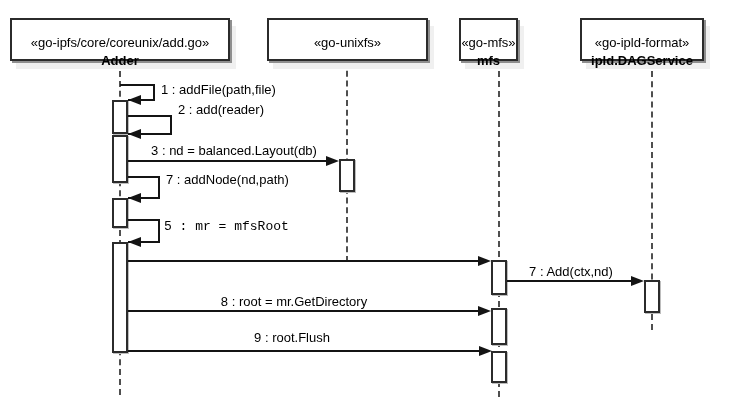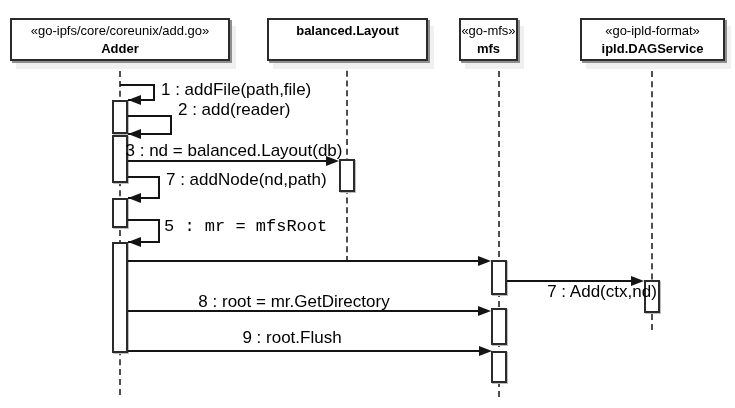--- a/index.html
+++ b/index.html
@@ -4,61 +4,61 @@
 <style>
   html,body{margin:0;padding:0;background:#ffffff;}
   #canvas{
     position:relative;width:735px;height:408px;background:#ffffff;overflow:hidden;
     font-family:"Liberation Sans","DejaVu Sans",sans-serif;color:#000;
   }
   .pbox{
     position:absolute;top:18px;height:43px;box-sizing:border-box;
     background:#fff;border:2px solid #2b2b2b;
     box-shadow:2px 2px 0 #8f8f8f,6px 8px 0 #f0f0f0;
-    text-align:center;font-size:13px;line-height:18px;padding-top:2px;
+    text-align:center;font-size:13px;line-height:18px;padding-top:14px;
     z-index:4;white-space:nowrap;
   }
   .pbox .st{display:block;}
   .pbox .nm{display:block;font-weight:bold;}
   .lifeline{position:absolute;width:0;border-left:2px dashed #4f4f4f;z-index:1;}
   .act{
     position:absolute;width:16px;box-sizing:border-box;background:#fff;
     border:2px solid #2b2b2b;box-shadow:1px 1px 0 #bdbdbd;z-index:2;
   }
   .hline{position:absolute;height:2px;background:#141414;z-index:3;}
   .vline{position:absolute;width:2px;background:#141414;z-index:3;}
   .arrow-r{position:absolute;width:0;height:0;border-top:5px solid transparent;
     border-bottom:5px solid transparent;border-left:13px solid #141414;z-index:3;}
   .arrow-l{position:absolute;width:0;height:0;border-top:5px solid transparent;
     border-bottom:5px solid transparent;border-right:13px solid #141414;z-index:3;}
-  .mlabel{position:absolute;font-size:17px;line-height:15px;white-space:nowrap;z-index:3;}
+  .mlabel{position:absolute;font-size:13px;line-height:15px;white-space:nowrap;z-index:3;}
   .mlabel.center{transform:translateX(-50%);}
 </style>
 </head>
 <body>
 
 <div id="canvas">
 
   <div class="lifeline" style="left:119px;top:61px;height:334px;"></div>
   <div class="lifeline" style="left:346px;top:61px;height:201px;"></div>
   <div class="lifeline" style="left:498px;top:61px;height:336px;"></div>
   <div class="lifeline" style="left:651px;top:61px;height:269px;"></div>
 
   <div class="pbox" style="left:10px;width:220px;">
     <span class="st">«go-ipfs/core/coreunix/add.go»</span>
     <span class="nm">Adder</span>
   </div>
   <div class="pbox" style="left:267px;width:161px;">
-    <span class="nm">balanced.Layout</span>
+    <span class="st">«go-unixfs»</span>
   </div>
   <div class="pbox" style="left:459px;width:59px;">
     <span class="st">«go-mfs»</span>
     <span class="nm">mfs</span>
   </div>
-  <div class="pbox" style="left:580px;width:145px;">
+  <div class="pbox" style="left:580px;width:124px;">
     <span class="st">«go-ipld-format»</span>
     <span class="nm">ipld.DAGService</span>
   </div>
 
   <div class="act" style="left:112px;top:100px;height:34px;"></div>
   <div class="act" style="left:112px;top:135px;height:48px;"></div>
   <div class="act" style="left:112px;top:198px;height:30px;"></div>
   <div class="act" style="left:112px;top:242px;height:111px;"></div>
   <div class="act" style="left:339px;top:159px;height:33px;"></div>
   <div class="act" style="left:491px;top:260px;height:35px;"></div>
@@ -92,21 +92,21 @@
   <div class="vline" style="left:158px;top:219px;height:24px;"></div>
   <div class="hline" style="left:128px;top:241px;width:32px;"></div>
   <div class="arrow-l" style="left:128px;top:237px;"></div>
   <div class="mlabel" style="left:164px;top:219px;font-family:Liberation Mono, monospace;">5 : mr = mfsRoot</div>
 
   <div class="hline" style="left:128px;top:260px;width:350px;"></div>
   <div class="arrow-r" style="left:478px;top:256px;"></div>
 
   <div class="hline" style="left:507px;top:280px;width:124px;"></div>
   <div class="arrow-r" style="left:631px;top:276px;"></div>
-  <div class="mlabel center" style="left:602px;top:264px;margin-top:20px;">7 : Add(ctx,nd)</div>
+  <div class="mlabel center" style="left:571px;top:264px;">7 : Add(ctx,nd)</div>
 
   <div class="hline" style="left:128px;top:310px;width:350px;"></div>
   <div class="arrow-r" style="left:478px;top:306px;"></div>
   <div class="mlabel center" style="left:294px;top:294px;">8 : root = mr.GetDirectory</div>
 
   <div class="hline" style="left:128px;top:350px;width:351px;"></div>
   <div class="arrow-r" style="left:479px;top:346px;"></div>
   <div class="mlabel center" style="left:292px;top:330px;">9 : root.Flush</div>
 
 </div>

